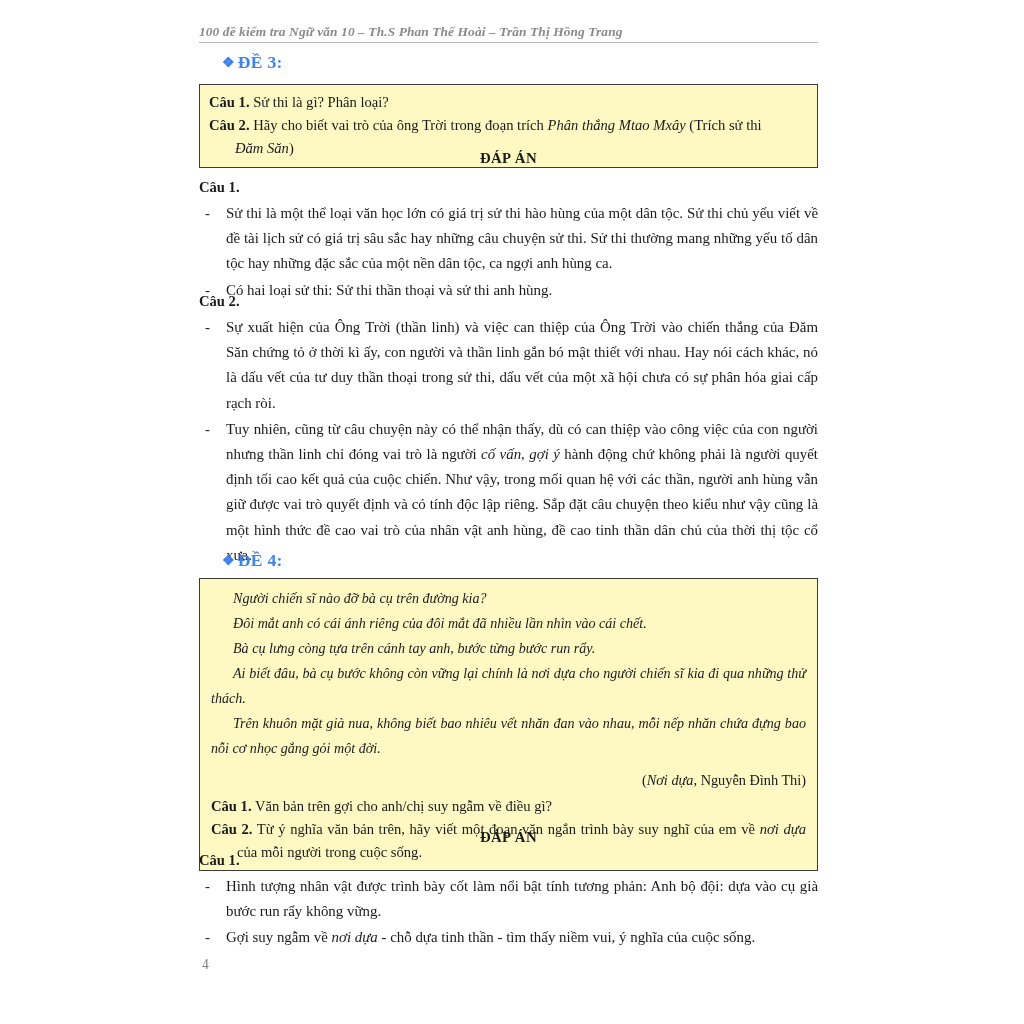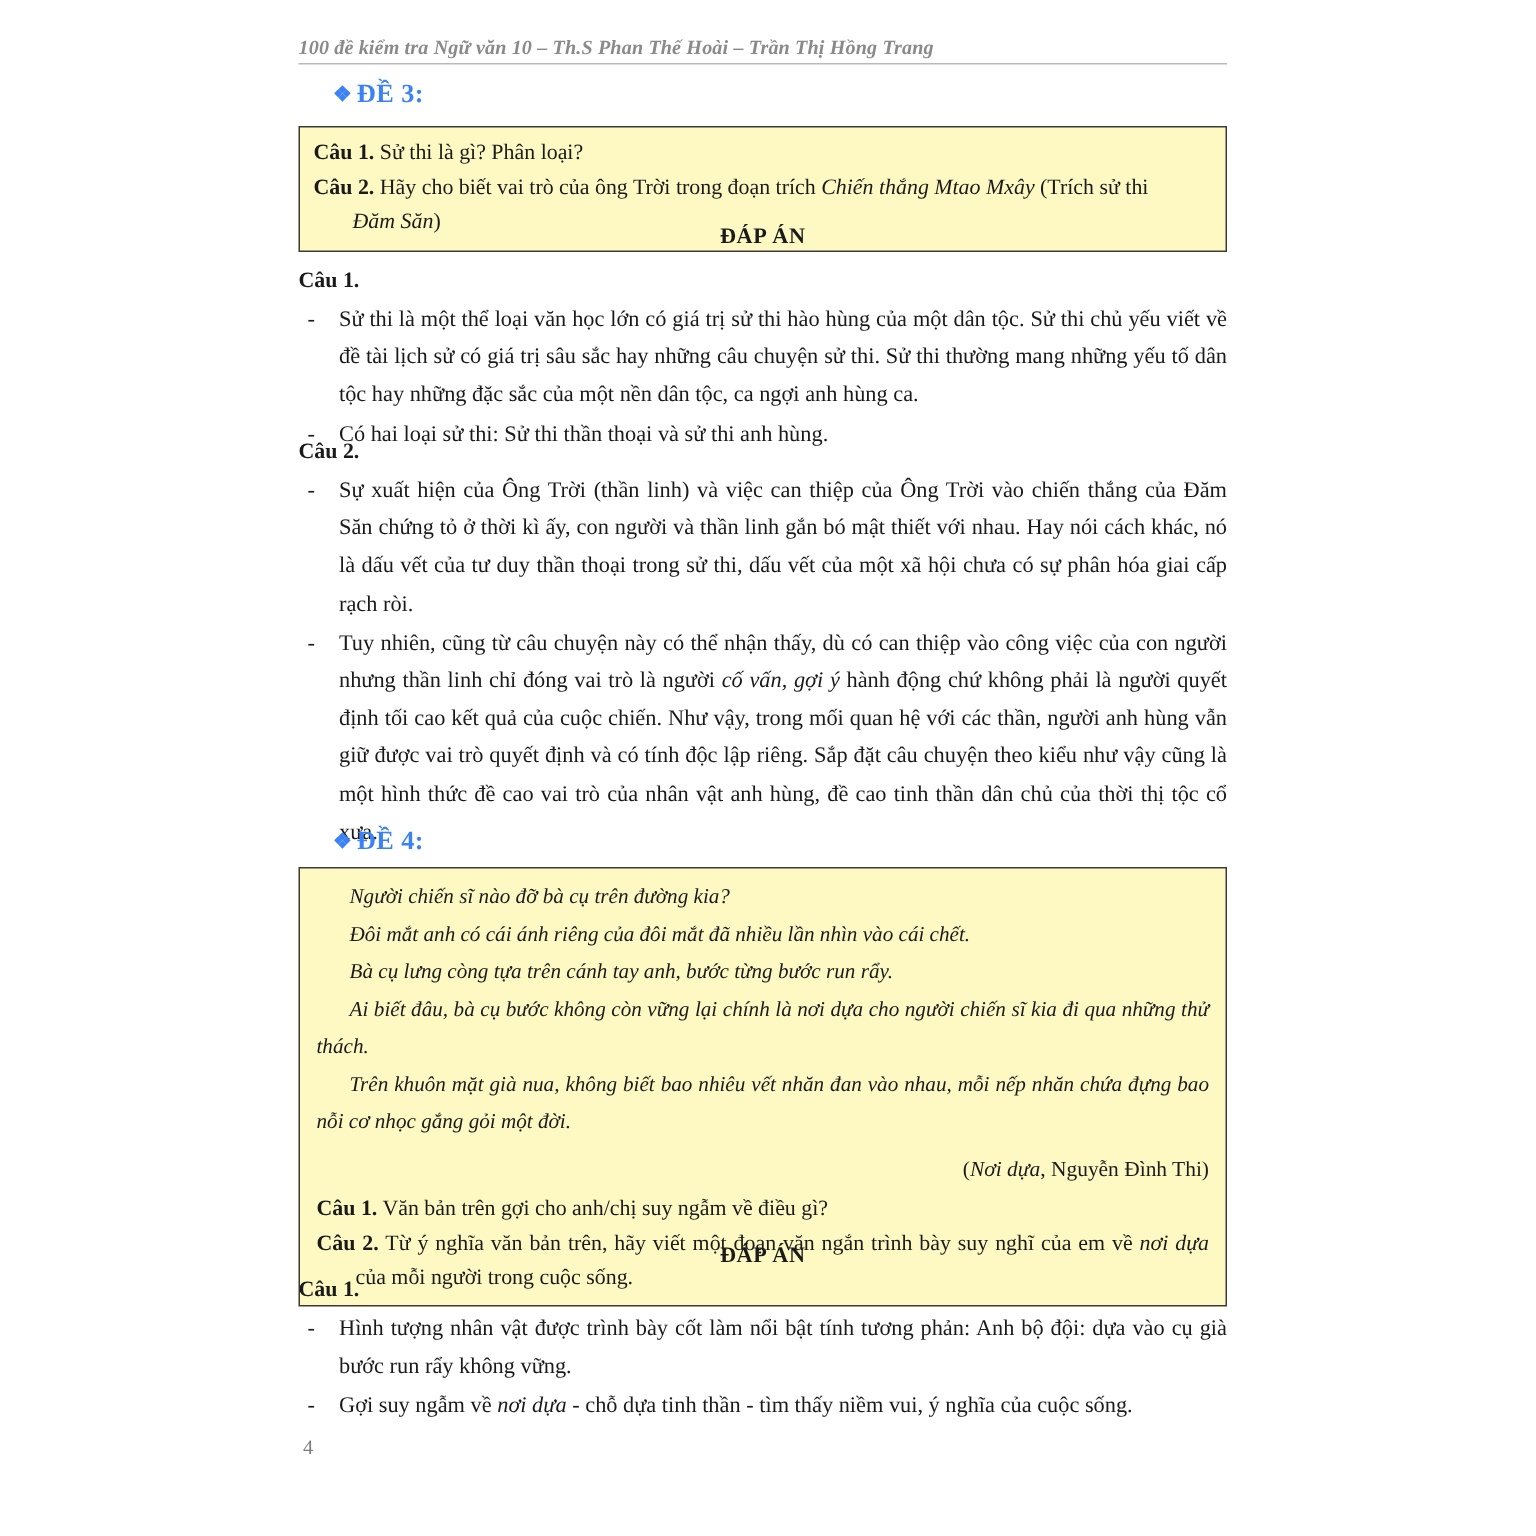--- a/index.html
+++ b/index.html
@@ -154,21 +154,21 @@
     <div class="header-text">100 đề kiểm tra Ngữ văn 10 –  Th.S Phan Thế Hoài – Trần Thị Hồng Trang</div>
   </div>
 
   <div class="de-heading" style="left:222px; top:52px;">
     <span class="bullet">❖</span><span>ĐỀ 3:</span>
   </div>
 
   <div class="qbox" style="left:199px; top:84px; width:619px;">
     <div class="qbox-inner">
       <p class="qline"><span class="lbl">Câu 1.</span><span> Sử thi là gì? Phân loại?</span></p>
-      <p class="qline hang"><span class="lbl">Câu 2.</span><span> Hãy cho biết vai trò của ông Trời trong đoạn trích </span><i>Chiến thắng Mtao Mxây</i><span> (Trích sử thi</span></p>
+      <p class="qline hang"><span class="lbl">Câu 2.</span><span> Hãy cho biết vai trò của ông Trời trong đoạn trích </span><i>Phân thắng Mtao Mxây</i><span> (Trích sử thi</span></p>
       <p class="qline hang2"><i>Đăm Săn</i><span>)</span></p>
     </div>
   </div>
 
   <div class="dapan" style="top:150px;">ĐÁP ÁN</div>
 
   <div class="cau-label" style="top:179px;">Câu 1.</div>
 
   <div class="ans-block" style="top:201px;">
     <div class="ans-item">

